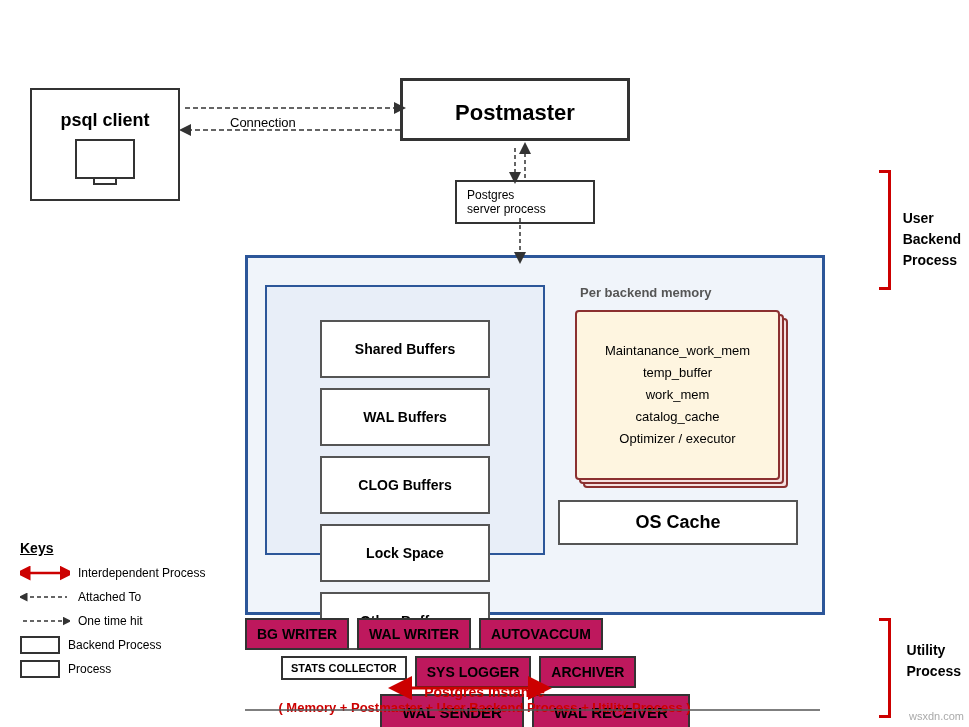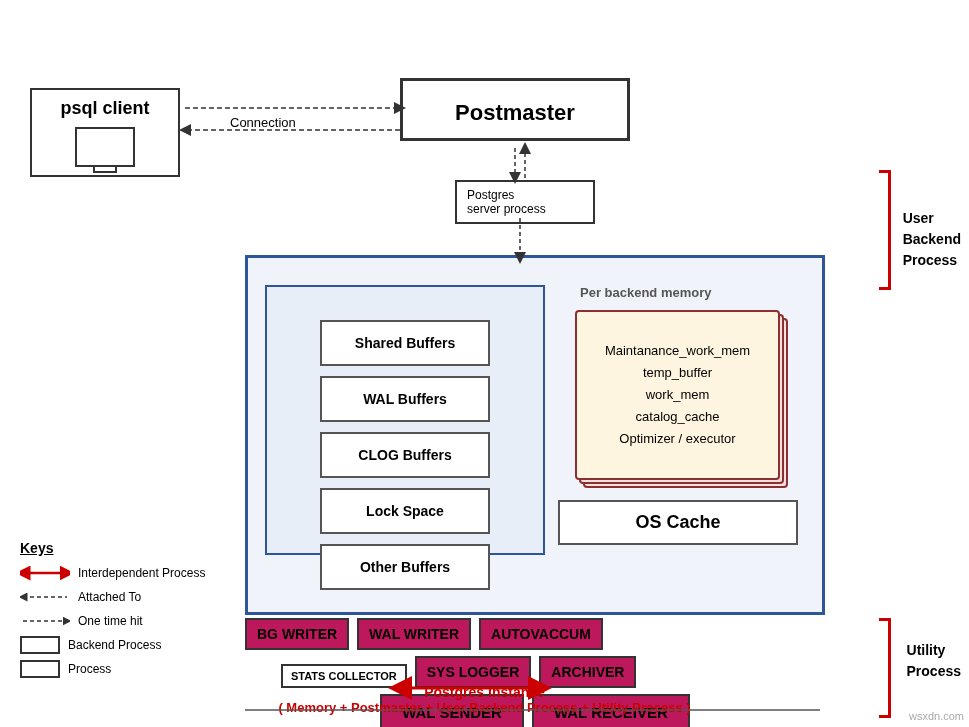--- a/index.html
+++ b/index.html
@@ -19,21 +19,21 @@
       width: 969px;
       height: 727px;
     }
 
     
     .psql-client {
       position: absolute;
       top: 88px; left: 30px;
       width: 150px;
       border: 2px solid #333;
-      padding: 8px;
+      padding: 20px;
       text-align: center;
       background: #fff;
     }
     .psql-client .label {
       font-size: 18px;
       font-weight: bold;
     }
     .psql-monitor {
       width: 60px;
       height: 40px;
@@ -131,21 +131,21 @@
       color: #333;
     }
 
     
     .sm-box {
       margin: 10px auto;
       width: 170px;
       border: 2px solid #555;
       background: #fff;
       text-align: center;
-      padding: 13px;
+      padding: 19px;
       font-size: 14px;
       font-weight: bold;
     }
     .sm-boxes-container {
       position: absolute;
       top: 310px; left: 270px;
       width: 270px;
     }
     .per-backend-label {
       position: absolute;
@@ -297,21 +297,21 @@
     .bpa-row1 {
       display: flex;
       gap: 8px;
       margin-bottom: 6px;
       align-items: center;
     }
     .bpa-row2 {
       display: flex;
       gap: 8px;
       margin-bottom: 6px;
-      align-items: flex-end;
+      align-items: flex-start;
       padding-left: 36px;
     }
     .bpa-row3 {
       display: flex;
       gap: 8px;
       align-items: center;
       justify-content: center;
     }
   </style>
 </head>

